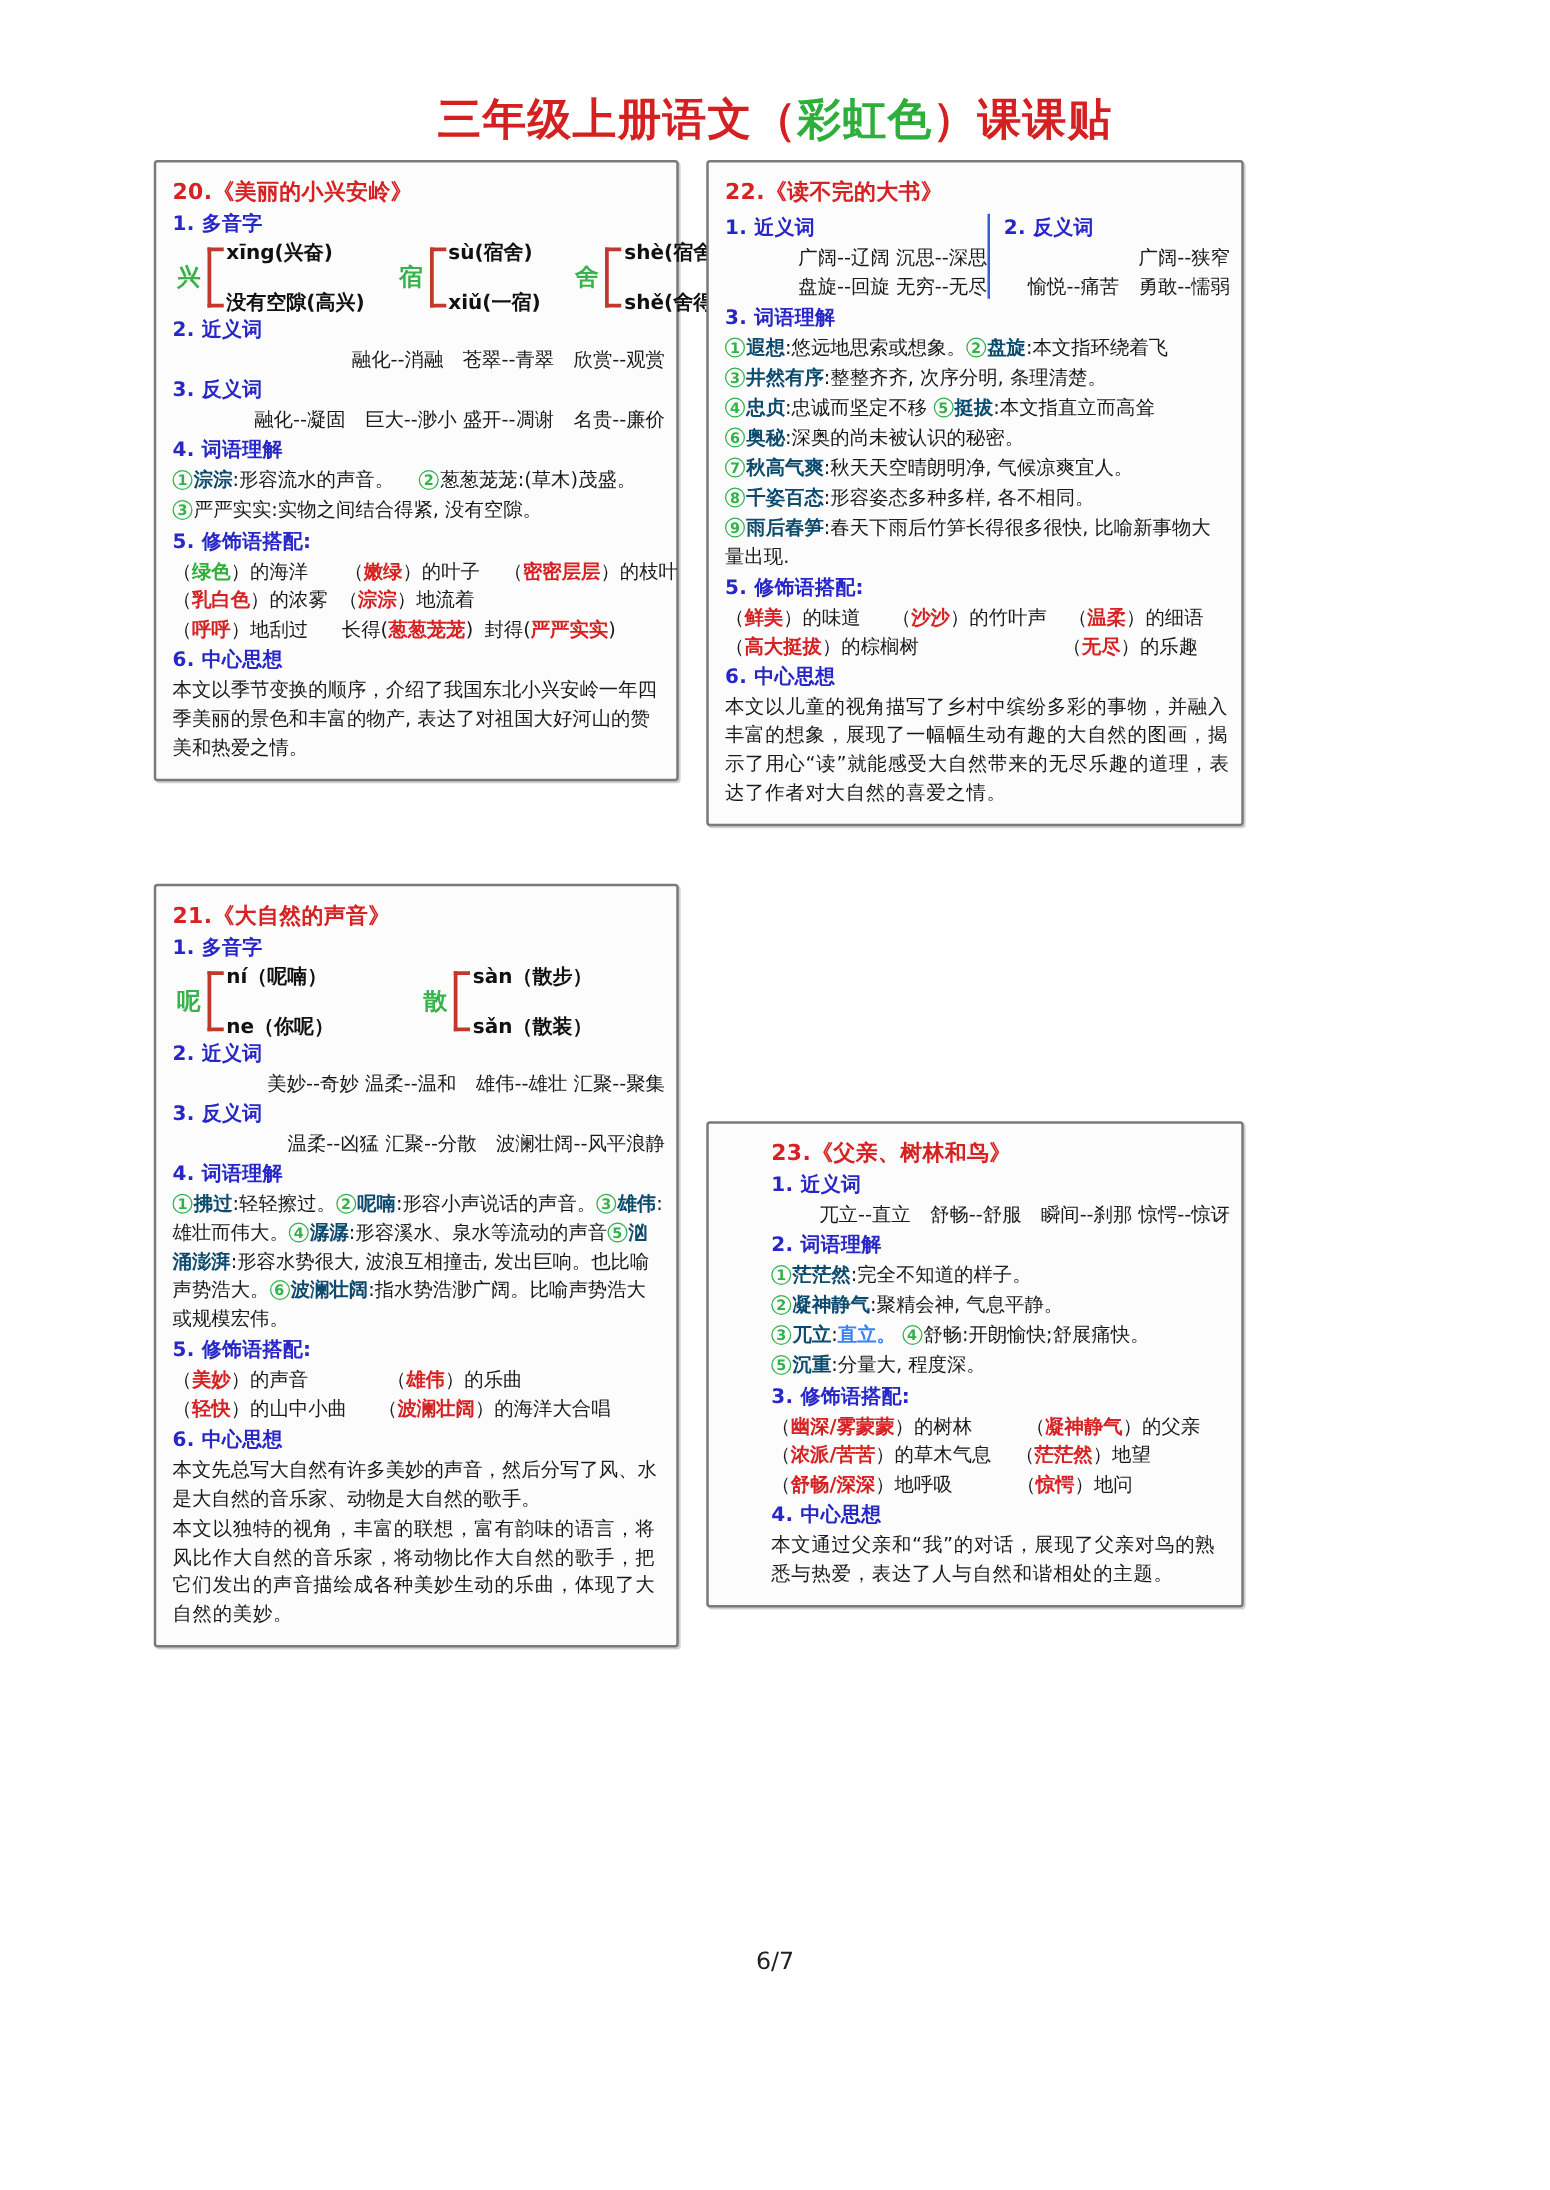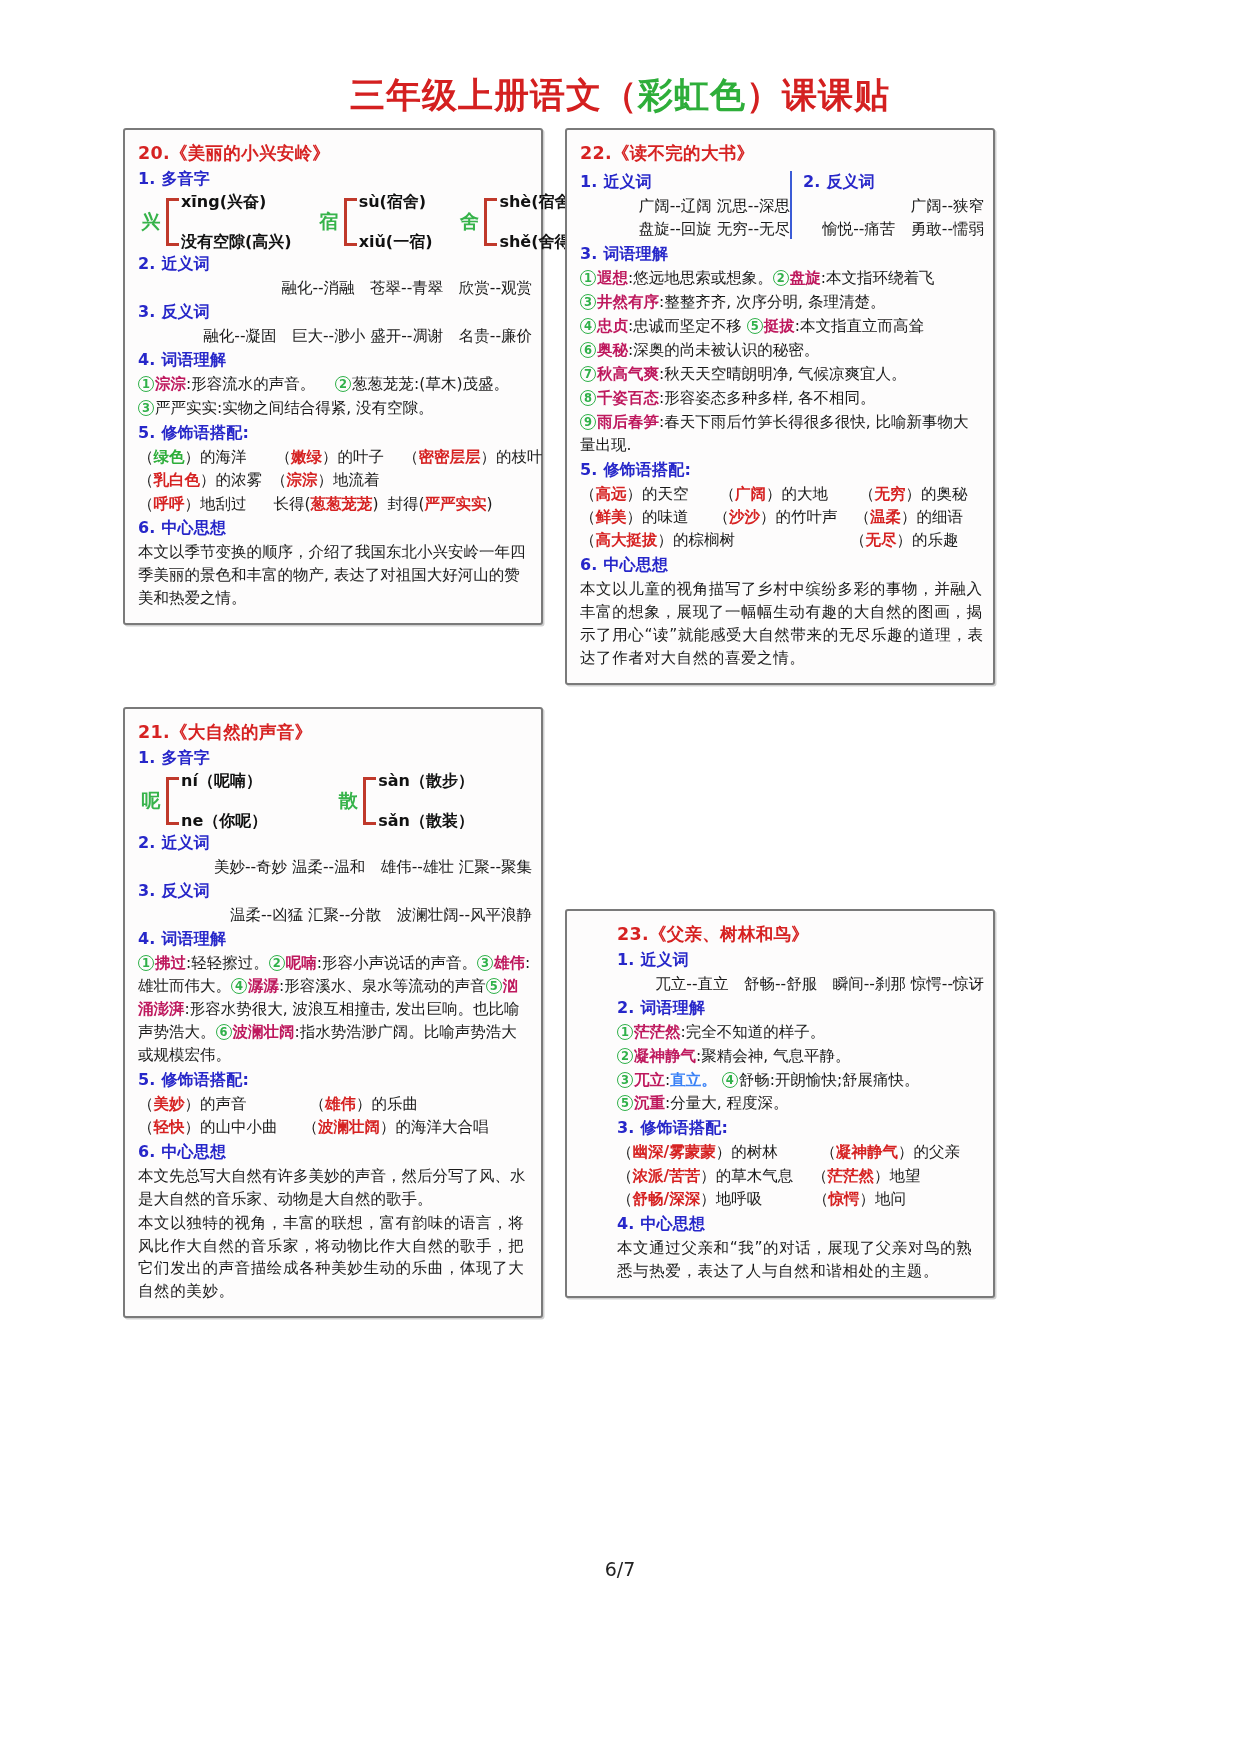--- a/index.html
+++ b/index.html
@@ -27,21 +27,21 @@
   .columns{
     position:absolute;
     top:128px;left:123px;
     width:994px;
     display:flex;
     gap:22px;
     align-items:flex-start;
   }
   .col{display:flex;flex-direction:column;border-radius:16px;}
   .col-left{width:420px;}
-  .col-right{width:430px;}
+  .col-right{width:430px;gap:12px;}
 
   .card{
     border:2px solid #7a7a7a;
     border-radius:3px;
     background:#fdfcfc;
     box-sizing:border-box;
     padding:10px 9px 12px 11px;
     box-shadow:1.5px 1.5px 0 rgba(120,120,120,.35);
   }
   .gap-21{margin-top:82px;}
@@ -138,21 +138,21 @@
     border:1.6px solid #30b14a;
     border-radius:50%;
     color:#30b14a;
     font-size:11.5px;
     font-weight:bold;
     text-align:center;
     vertical-align:1px;
     margin-right:1px;
     box-sizing:border-box;
   }
-  .term{color:#be185d;font-weight:bold;}
+  .term{color:#0c4a6e;font-weight:bold;}
   .term-blue{color:#3b82f6;font-weight:bold;}
   .defn{color:#1a1a1a;}
 
   
   .mod-line{
     font-size:15.5px;
     color:#1a1a1a;
     line-height:1.45;
     margin:1px 0 1px 2px;
     white-space:nowrap;
@@ -365,25 +365,20 @@
         </div>
         <div class="para">
           <span class="cnum">8</span><span class="term">千姿百态</span><span class="defn">:形容姿态多种多样, 各不相同。</span>
         </div>
         <div class="para">
           <span class="cnum">9</span><span class="term">雨后春笋</span><span class="defn">:春天下雨后竹笋长得很多很快, 比喻新事物大量出现.</span>
         </div>
 
         <div class="sec">5. 修饰语搭配:</div>
         <div class="mod-line">
-          （<span class="r">高远</span>）<span>的天空</span>
-          <span class="sp" style="width:26px"></span>（<span class="r">广阔</span>）<span>的大地</span>
-          <span class="sp" style="width:26px"></span>（<span class="r">无穷</span>）<span>的奥秘</span>
-        </div>
-        <div class="mod-line">
           （<span class="r">鲜美</span>）<span>的味道</span>
           <span class="sp" style="width:20px"></span>（<span class="r">沙沙</span>）<span>的竹叶声</span>
           <span class="sp" style="width:12px"></span>（<span class="r">温柔</span>）<span>的细语</span>
         </div>
         <div class="mod-line">
           （<span class="r">高大挺拔</span>）<span>的棕榈树</span>
           <span class="sp" style="width:110px"></span>（<span class="r">无尽</span>）<span>的乐趣</span>
         </div>
 
         <div class="sec">6. 中心思想</div>

